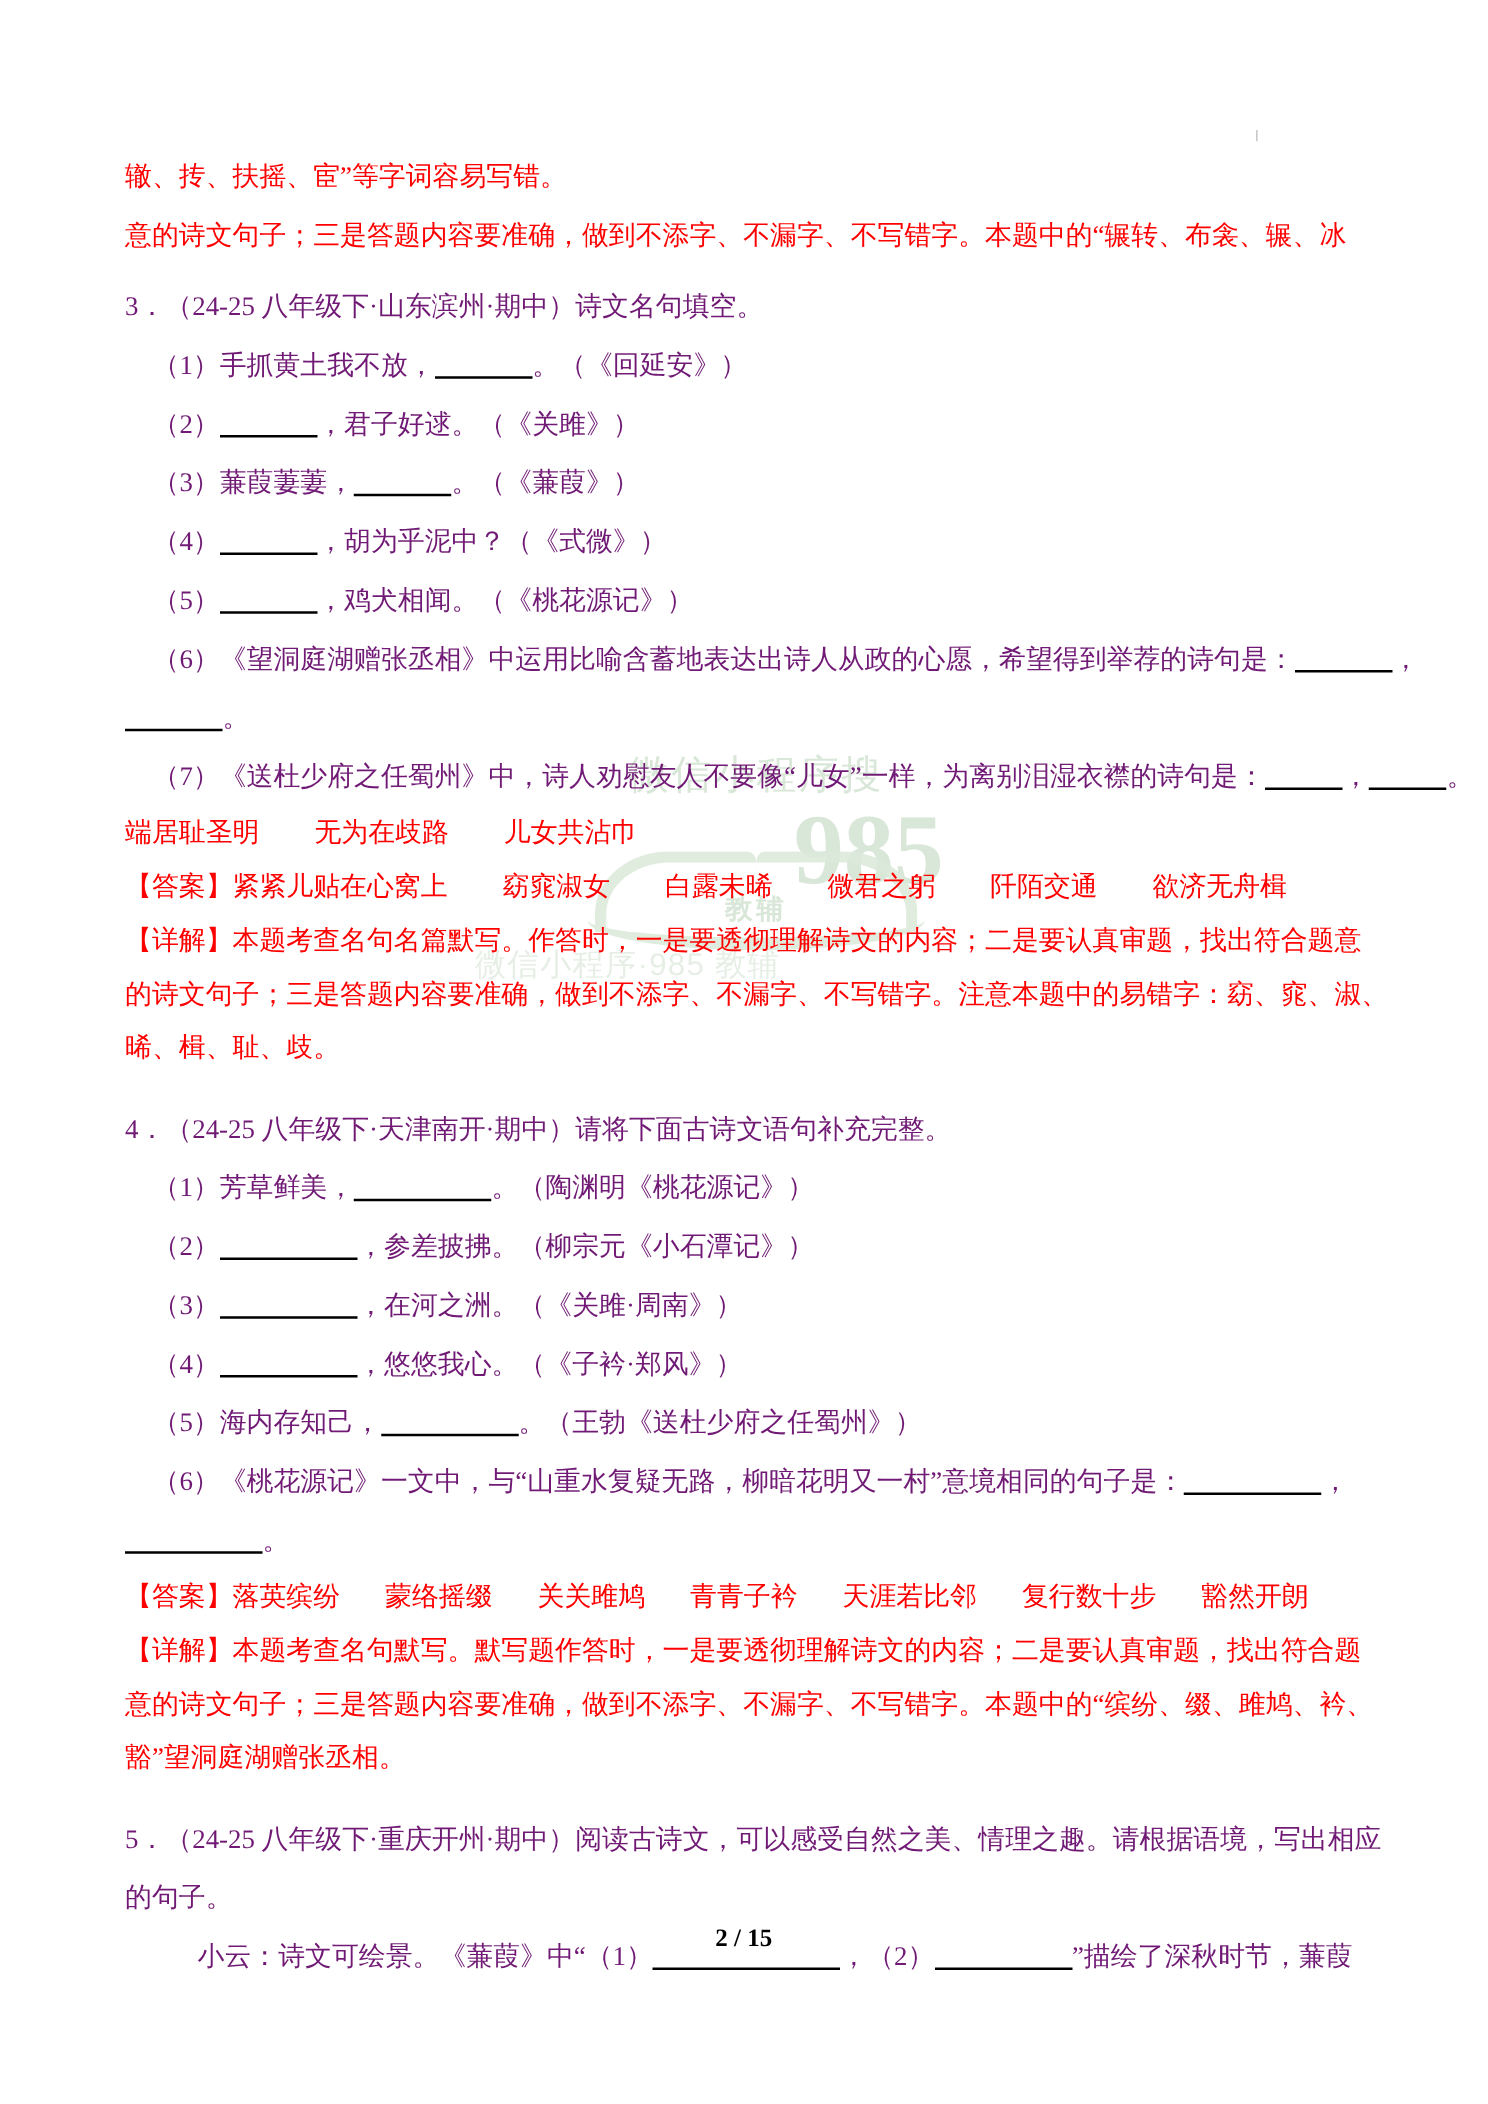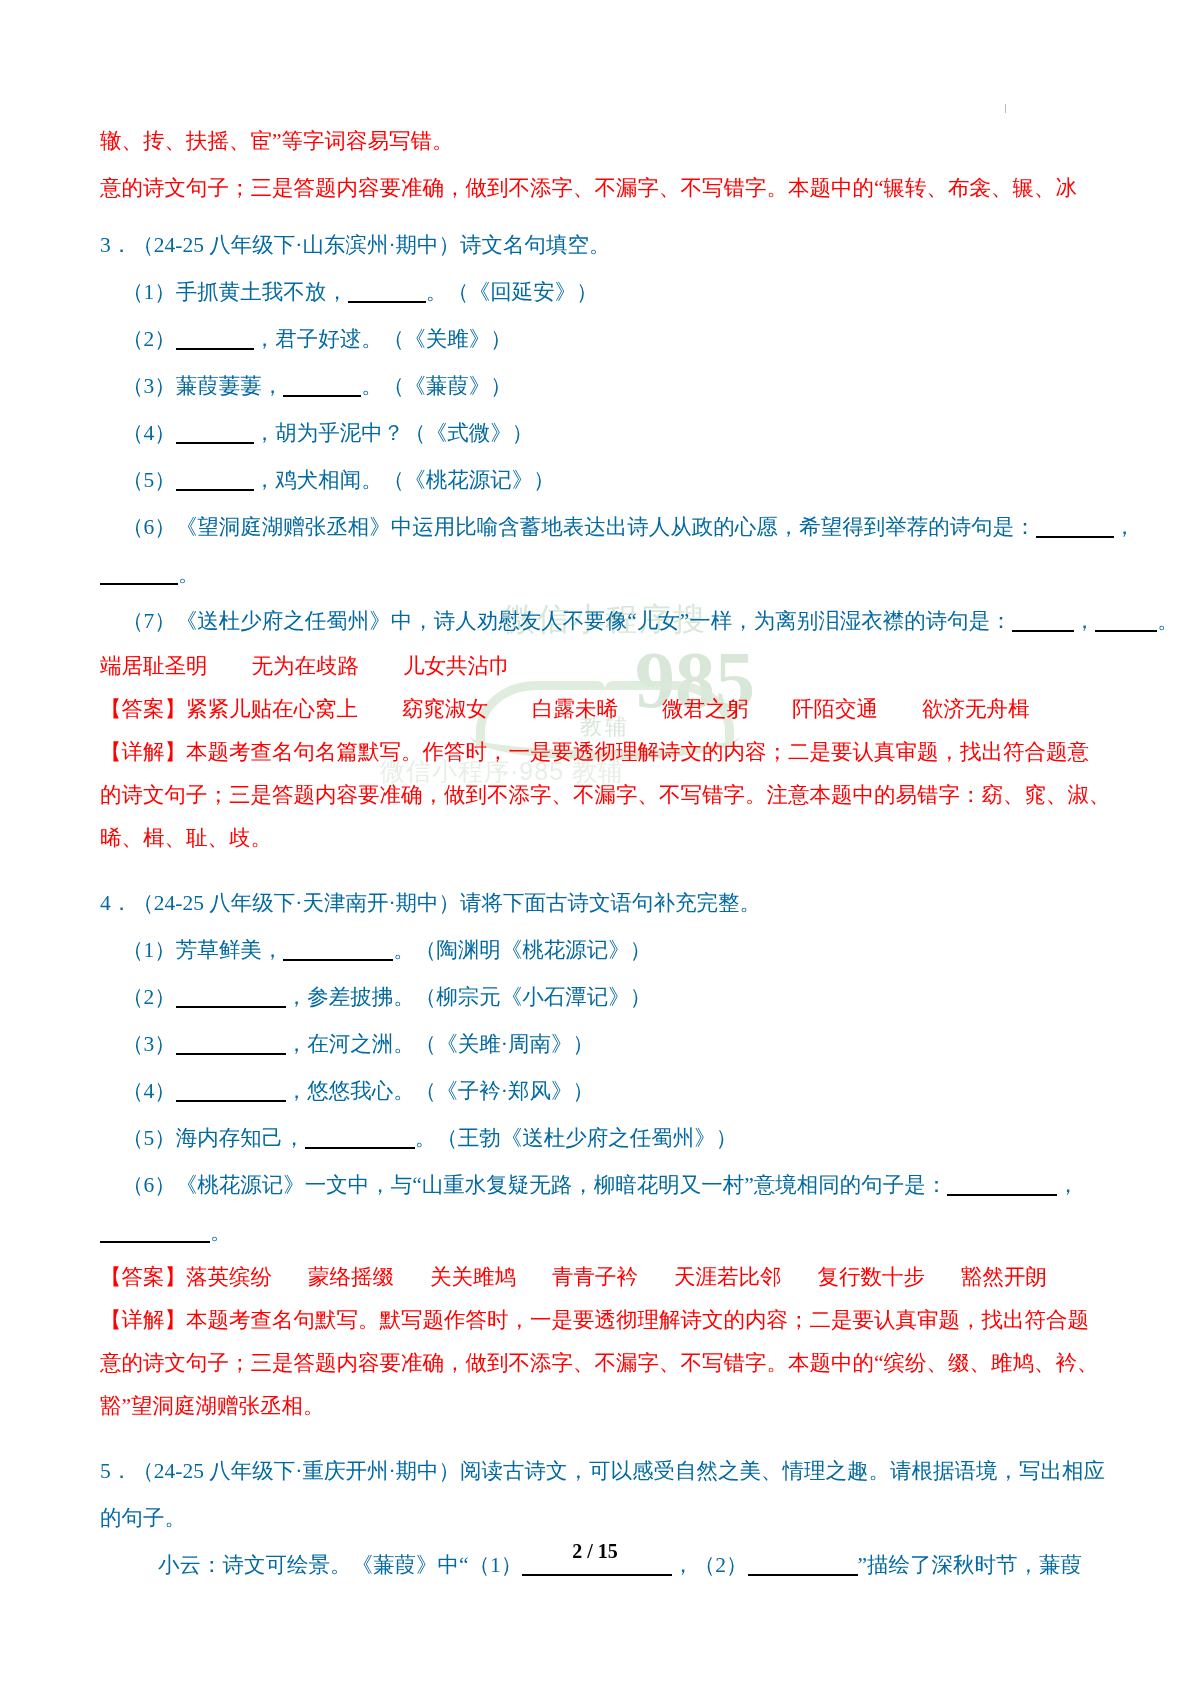--- a/index.html
+++ b/index.html
@@ -54,20 +54,21 @@
     line-height: .95;
     color: #d3e3d2;
     font-family: "Liberation Serif", serif;
     text-align: right;
   }
   .wm-badge .wm-sub {
     font-size: 22px;
     letter-spacing: 3px;
     color: #d3e3d2;
     margin-top: -6px;
+    font-weight: bold;
   }
   .wm-book {
     left: 470px;
     top: 660px;
     width: 270px;
     height: 90px;
     border-bottom: 10px solid #dceadb;
     border-radius: 0 0 50% 50%/0 0 24px 24px;
     opacity: .9;
   }
@@ -89,21 +90,21 @@
     letter-spacing: 1px;
     color: #e2ece1;
   }
 
   
   .line {
     position: relative;
     z-index: 2;
     font-size: 21.5px;
     line-height: 47px;
-    color: #0369a1;
+    color: #701a75;
     white-space: nowrap;
   }
   .red {
     color: #ff0000;
   }
   .indent1 { padding-left: 22px; }
   .indent2 { padding-left: 58px; }
   .tight { line-height: 43px; }
   .gap-s  { height: 10px; }
   .gap-m  { height: 20px; }

